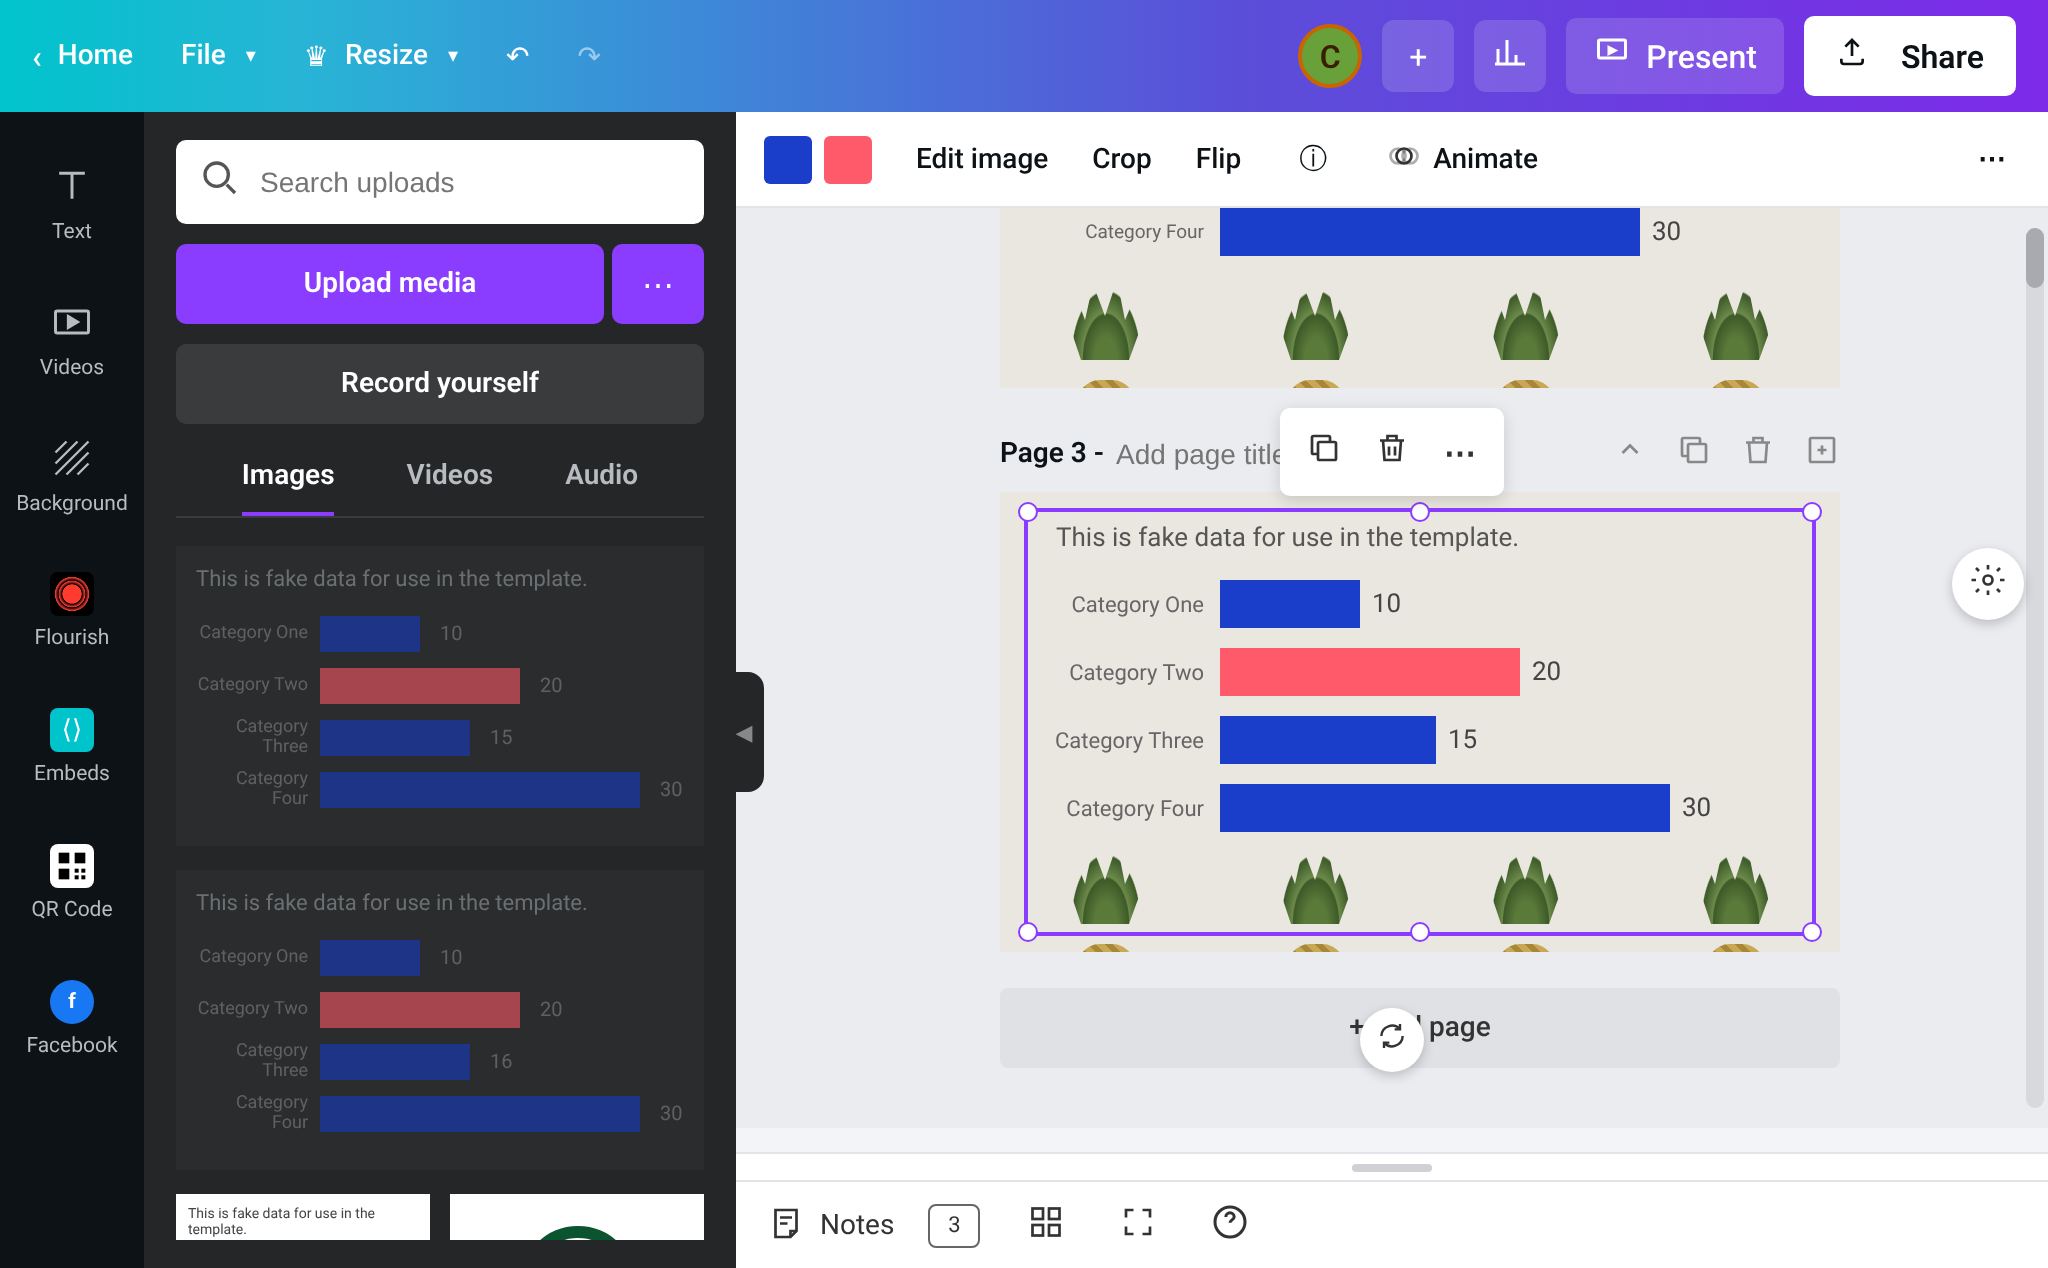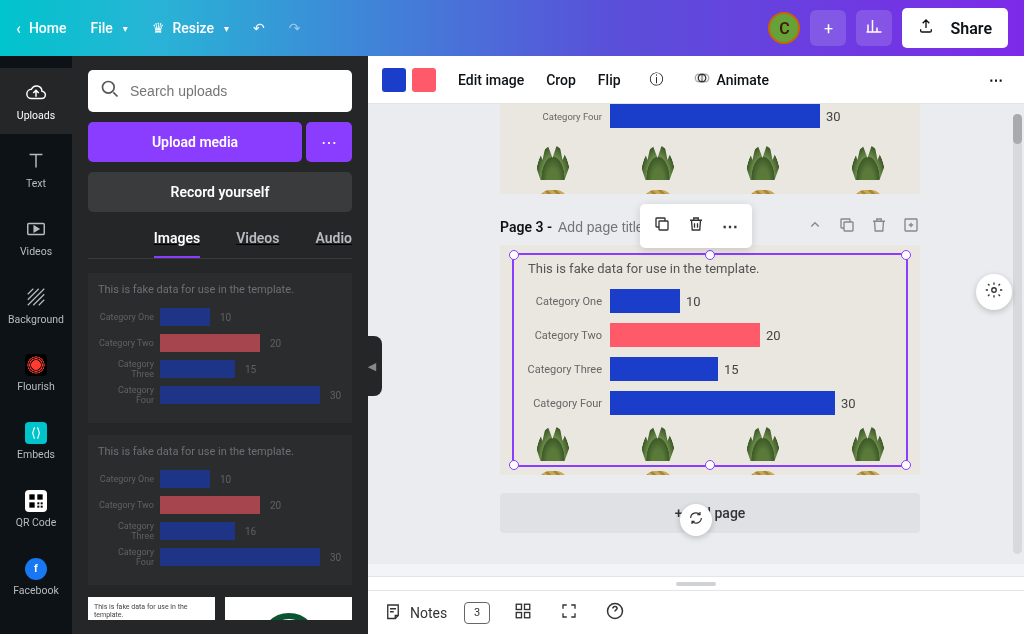--- a/index.html
+++ b/index.html
@@ -32,21 +32,21 @@
   .rail-fb { width: 22px; height: 22px; background: #1877f2; border-radius: 50%; display: flex; align-items: center; justify-content: center; color: #fff; font-weight: bold; }
   
   
   .sidebar-panel { width: 296px; background: #252627; padding: 14px 16px; position: relative; display: flex; flex-direction: column; }
   .search-box { height: 42px; background: #fff; border-radius: 5px; display: flex; align-items: center; padding: 0 12px; gap: 10px; }
   .search-box input { border: none; outline: none; flex: 1; font-size: 14px; color: #333; }
   .upload-row { display: flex; gap: 4px; margin-top: 10px; }
   .upload-btn { flex: 1; height: 40px; background: #8b3dff; color: #fff; border-radius: 5px; display: flex; align-items: center; justify-content: center; font-weight: 600; font-size: 14px; cursor: pointer; }
   .upload-more { width: 46px; height: 40px; background: #8b3dff; border-radius: 5px; display: flex; align-items: center; justify-content: center; color: #fff; cursor: pointer; }
   .record-btn { height: 40px; background: #3a3b3c; color: #fff; border-radius: 5px; display: flex; align-items: center; justify-content: center; font-weight: 600; font-size: 14px; cursor: pointer; margin-top: 10px; }
-  .tabs { display: flex; gap: 36px; margin-top: 18px; justify-content: flex-end; border-bottom: 1px solid #3a3b3c; padding-bottom: 0; text-decoration: underline; }
+  .tabs { display: flex; gap: 36px; margin-top: 18px; justify-content: center; border-bottom: 1px solid #3a3b3c; padding-bottom: 0; }
   .tab { color: #b8bcc0; font-weight: 600; font-size: 14px; padding-bottom: 10px; cursor: pointer; border-bottom: 2px solid transparent; }
   .tab.active { color: #fff; border-bottom-color: #8b3dff; }
   .thumbs { flex: 1; overflow-y: auto; margin-top: 14px; }
   .thumb { width: 100%; height: 150px; background: #2f3133; margin-bottom: 12px; padding: 10px; opacity: 0.6; }
   .thumb-title { color: #9ca0a4; font-size: 11px; margin-bottom: 8px; }
   .thumb-bars { position: relative; height: 110px; }
   .thumb-row { display: flex; align-items: center; height: 26px; gap: 6px; }
   .thumb-label { width: 56px; color: #888; font-size: 9px; text-align: right; }
   .thumb-bar { height: 18px; }
   .thumb-val { color: #888; font-size: 10px; margin-left: 4px; }
@@ -153,42 +153,42 @@
     <div class="hdr-circle">
         <span>+</span>
       </div>
     <div class="hdr-circle">
         <span>
       <svg viewBox="0 0 24 24" width="18" height="18" fill="none" stroke="#fff" stroke-width="2">
             <path d="M4 20V10M10 20V4M16 20V14M22 20H2"></path>
           </svg>
     </span>
       </div>
+    <div class="present-btn">
+      <span>
+        <svg viewBox="0 0 24 24" width="18" height="18" fill="none" stroke="#fff" stroke-width="2">
+            <rect x="3" y="4" width="18" height="12" rx="1"></rect>
+            <path d="M10 9l4 2-4 2V9z" fill="#fff"></path>
+          </svg>
+      </span>
+      <span>Present</span>
+    </div>
     <div class="share-btn">
       <span>
         <svg viewBox="0 0 24 24" width="16" height="16" fill="none" stroke="#0d1216" stroke-width="2">
             <path d="M12 3v12M7 8l5-5 5 5M4 17v2a2 2 0 002 2h12a2 2 0 002-2v-2"></path>
           </svg>
       </span>
       <span>Share</span>
     </div>
   </div>
 </div>
 
 <div class="main">
   <div class="side-rail">
-    <div class="rail-item active">
-      <div class="rail-icon">
-        <svg viewBox="0 0 24 24" fill="none" stroke="#fff" stroke-width="1.6">
-            <path d="M7 18a5 5 0 010-10 6 6 0 0111.5 2A4 4 0 0118 18H7z"></path>
-            <path d="M12 16V9m-3 3l3-3 3 3"></path>
-          </svg>
-      </div>
-      <span>Uploads</span>
-    </div>
     <div class="rail-item">
       <div class="rail-icon">
         <svg viewBox="0 0 24 24" fill="none" stroke="#b8bcc0" stroke-width="1.6">
             <path d="M5 5h14M12 5v14"></path>
           </svg>
       </div>
       <span>Text</span>
     </div>
     <div class="rail-item">
       <div class="rail-icon">

